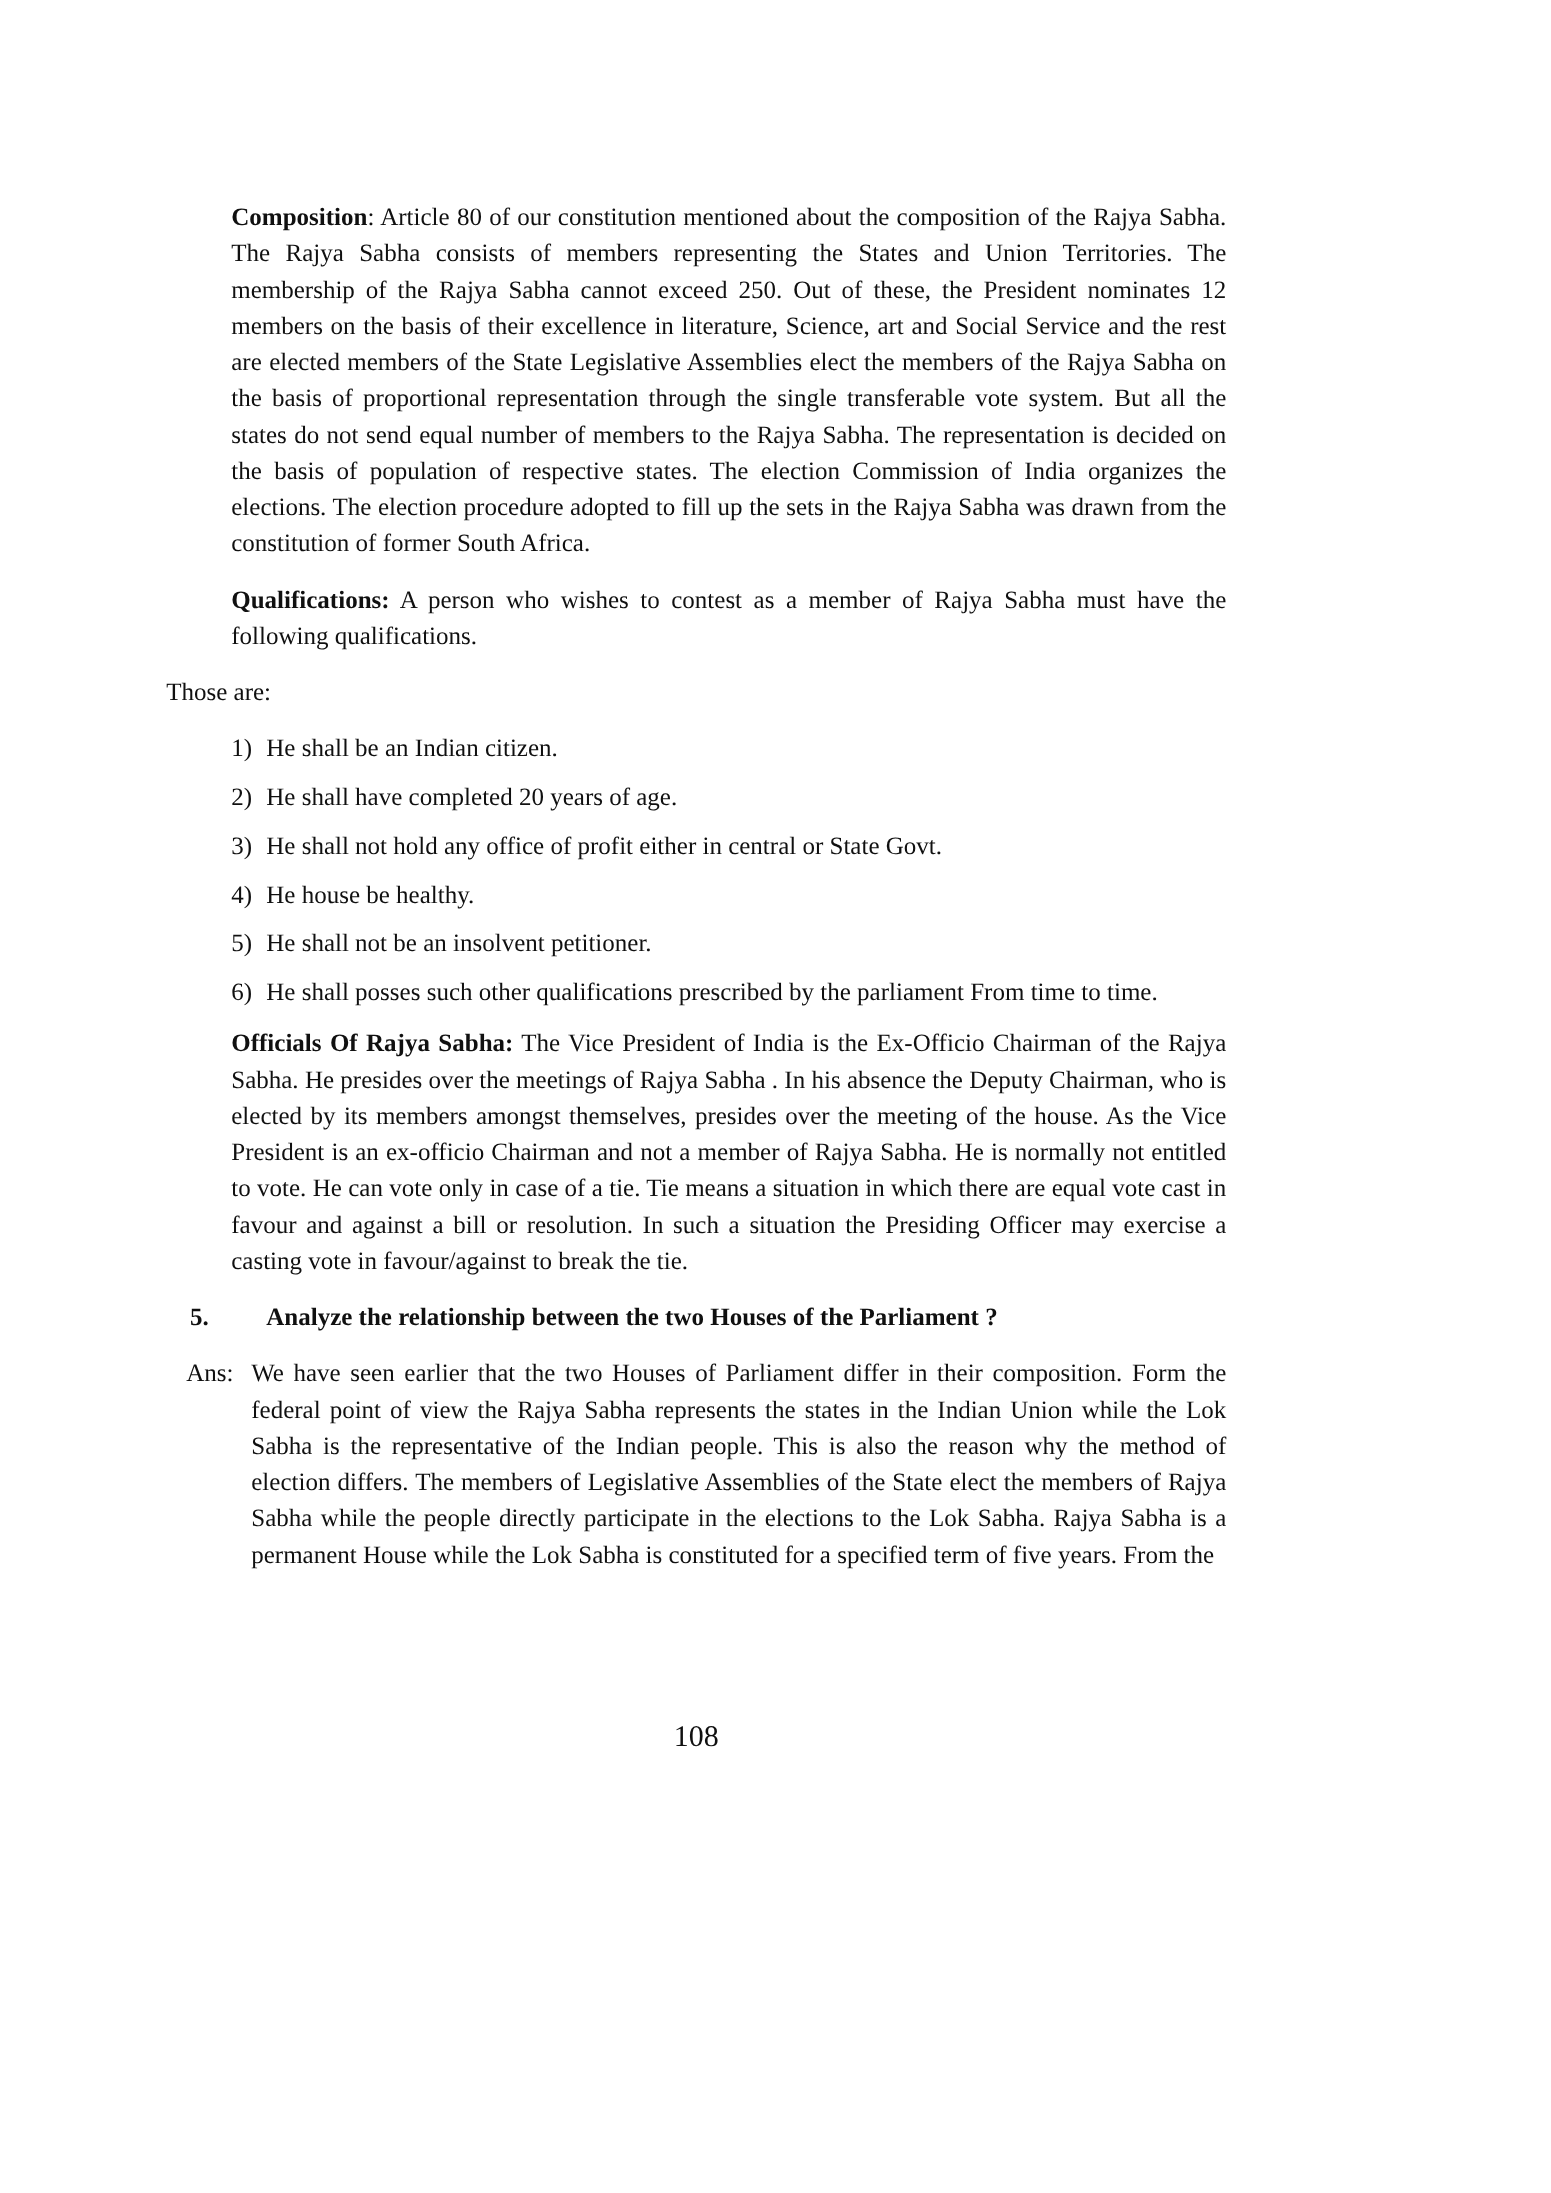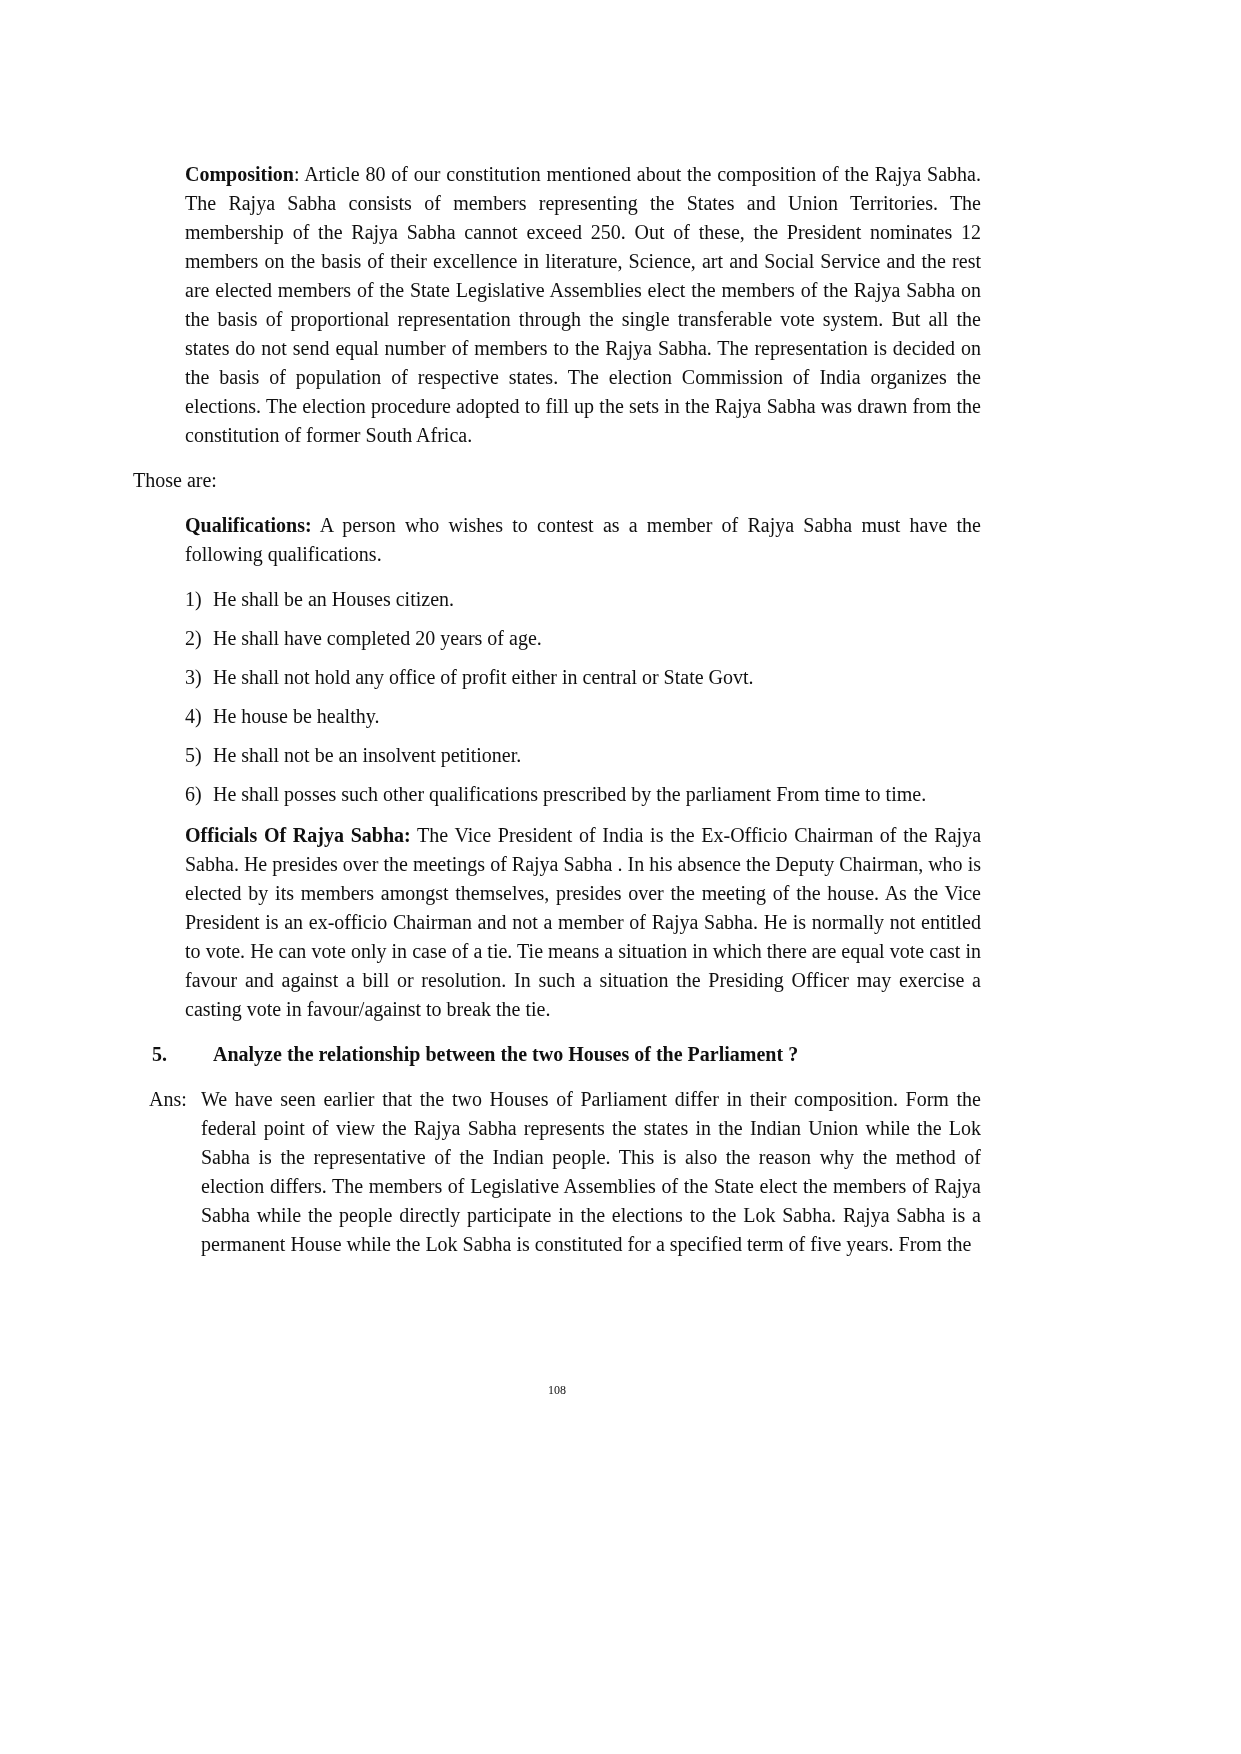--- a/index.html
+++ b/index.html
@@ -76,40 +76,40 @@
   .answer .abody {
     flex: 1;
     text-align: justify;
   }
   .page-number {
     position: absolute;
     left: 133px;
     top: 1376px;
     width: 848px;
     text-align: center;
-    font-size: 12px;
+    font-size: 24px;
     line-height: 29px;
   }
 </style>
 </head>
 <body>
 
 <div class="page">
   <div class="content">
 
     <p class="para"><b>Composition</b><span>: Article 80 of our constitution mentioned about the composition of the Rajya Sabha. The Rajya Sabha consists of members representing the States and Union Territories. The membership of the Rajya Sabha cannot exceed 250. Out of these, the President nominates 12 members on the basis of their excellence in literature, Science, art and Social Service and the rest are elected members of the State Legislative Assemblies elect the members of the Rajya Sabha on the basis of proportional representation through the single transferable vote system.  But all the states do not send equal number of members to the Rajya Sabha. The representation is decided on the basis of population of respective states.  The election Commission of India organizes the elections. The election procedure adopted to fill up the sets in the Rajya Sabha was drawn from the constitution of former South Africa.</span></p>
 
+    <p class="para"><b>Qualifications:</b><span> A person who wishes to contest as a member of Rajya Sabha must have  the following qualifications.</span></p>
+
     <p class="para flush">Those are:</p>
-
-    <p class="para"><b>Qualifications:</b><span> A person who wishes to contest as a member of Rajya Sabha must have  the following qualifications.</span></p>
 
     <div class="qlist">
       <div class="qitem">
         <span class="qnum">1)</span>
-        <span class="qtext">He shall be an Houses citizen.</span>
+        <span class="qtext">He shall be an Indian citizen.</span>
       </div>
       <div class="qitem">
         <span class="qnum">2)</span>
         <span class="qtext">He shall have completed 20 years of age.</span>
       </div>
       <div class="qitem">
         <span class="qnum">3)</span>
         <span class="qtext">He shall not hold any office of profit either in central or State Govt.</span>
       </div>
       <div class="qitem">

